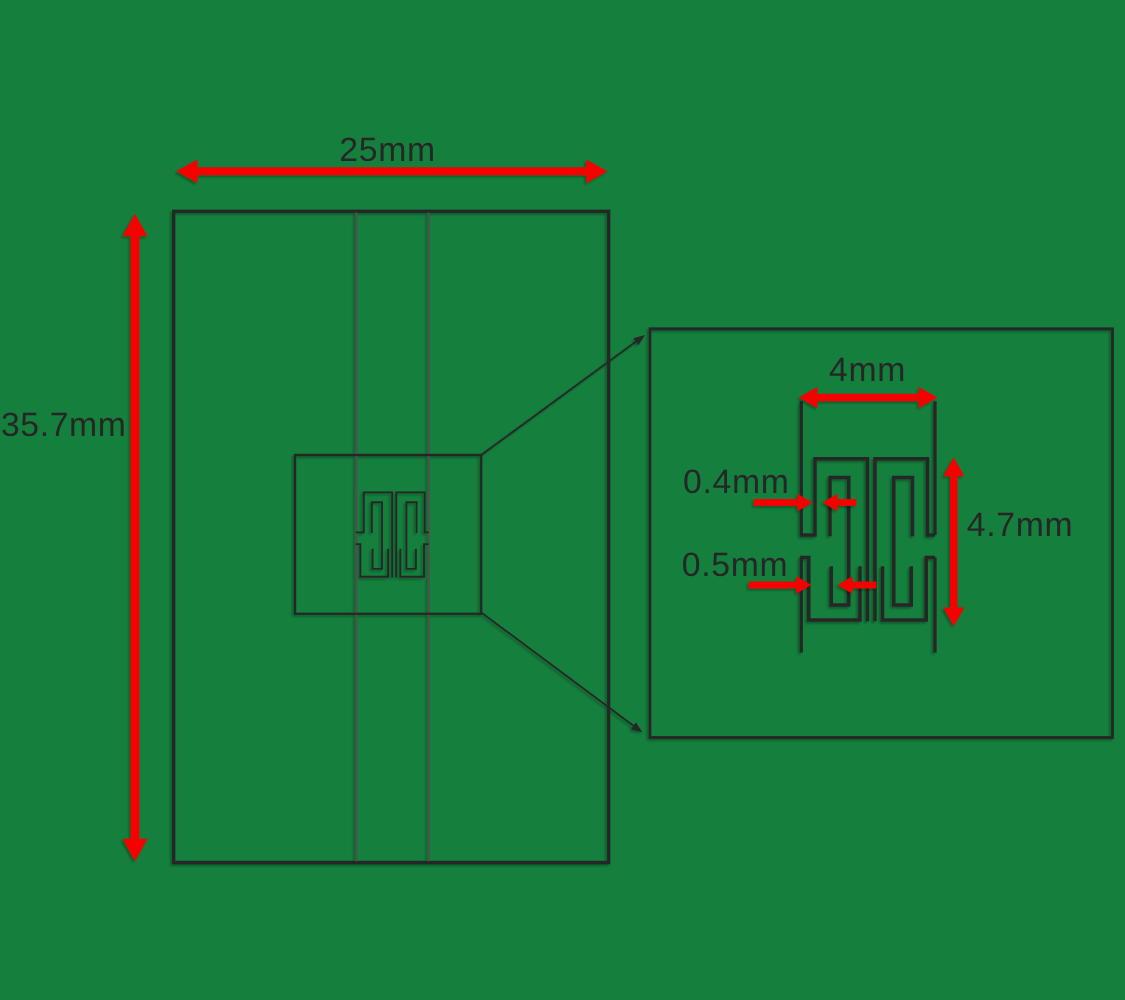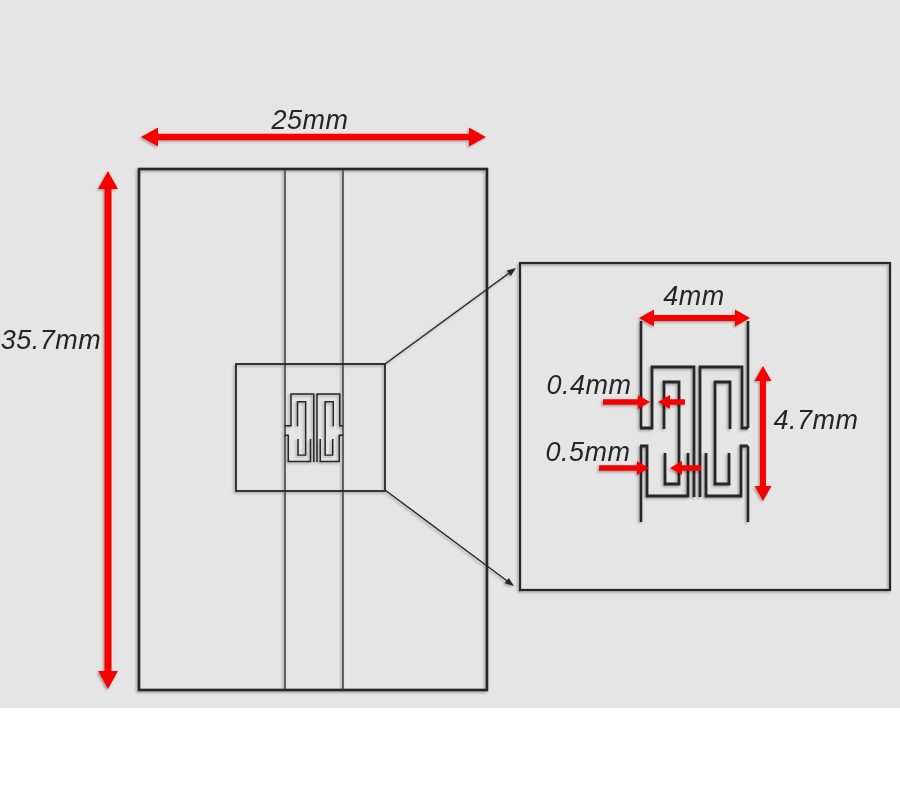--- a/index.html
+++ b/index.html
@@ -1,16 +1,16 @@
 <!DOCTYPE html>
 <html><head>
 <meta charset="utf-8">
 <style>
   html,body{margin:0;padding:0;background:#ffffff;}
-  #canvas{width:900px;height:708px;position:relative;background:#e5e5e5;overflow:hidden;font-style:italic;}
+  #canvas{width:900px;height:800px;position:relative;background:#15803d;overflow:hidden;}
   svg{display:block;}
   text.dim-label{
     font-family:"Liberation Sans", sans-serif;
     font-size:27px;
     letter-spacing:0.5px;
     text-anchor:middle;
   }
 </style>
 </head>
 <body>

